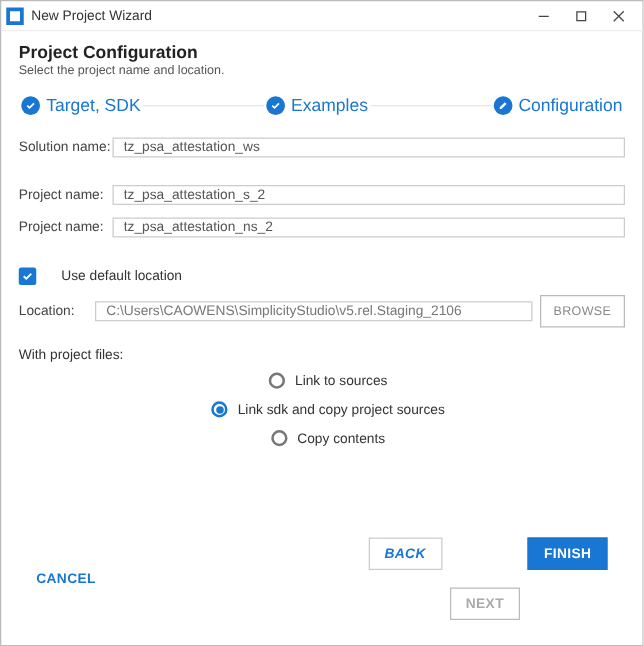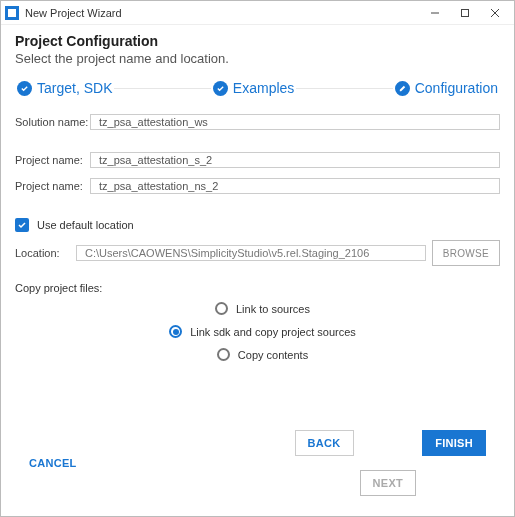--- a/index.html
+++ b/index.html
@@ -8,57 +8,57 @@
   .titlebar { height: 24px; display: flex; align-items: center; padding: 0 4px; border-bottom: 1px solid #eee; }
   .titlebar .app-icon { width: 14px; height: 14px; background: #1976d2; margin-right: 6px; display:flex; align-items:center; justify-content:center; }
   .titlebar .app-icon svg { width:10px; height:10px; }
   .titlebar .title { font-size: 11px; color: #333; flex: 1; }
   .win-controls { display: flex; gap: 0; }
   .win-btn { width: 30px; height: 22px; display: flex; align-items: center; justify-content: center; font-size: 12px; color: #444; background: transparent; border: none; }
   .win-btn svg { width: 10px; height: 10px; }
 
   .content { flex: 1; padding: 8px 14px 10px 14px; display: flex; flex-direction: column; }
   .heading { font-size: 14px; font-weight: 700; color: #222; margin-bottom: 2px; }
-  .subheading { font-size: 13px; color: #555; margin-bottom: 10px; }
+  .subheading { font-size: 10px; color: #555; margin-bottom: 10px; }
 
   .stepper { display: flex; align-items: center; justify-content: space-between; margin: 4px 0 18px 0; position: relative; }
   .step { display: flex; align-items: center; gap: 5px; font-size: 14px; color: #1976d2; background:#fff; z-index: 2; padding: 0 2px;}
   .step-badge { width: 15px; height: 15px; border-radius: 50%; background: #1976d2; display: flex; align-items: center; justify-content: center; }
   .step-badge.active { background: #1976d2; border: 2px solid #1976d2; }
   .step-badge svg { width: 9px; height: 9px; }
   .step-line { position: absolute; top: 50%; left: 0; right: 0; height: 1px; background: #e6e6e6; z-index: 1; }
 
   .form { display: flex; flex-direction: column; gap: 0; }
   .row { display: flex; align-items: center; margin-bottom: 22px; }
   .row.tight { margin-bottom: 10px; }
   .lbl { width: 75px; font-size: 11px; color: #444; }
   .field { flex: 1; height: 16px; border: 1px solid #ccc; padding: 4px 8px; font-size: 11px; color: #555; background: #fff; }
   .field.readonly { color: #777; background: #fff; }
 
-  .chk-row { display: flex; align-items: center; gap: 8px; margin: 2px 0 8px 0; }
+  .chk-row { display: flex; align-items: center; gap: 20px; margin: 2px 0 8px 0; }
   .checkbox { width: 14px; height: 14px; border-radius: 2px; background: #1976d2; display: flex; align-items: center; justify-content: center; }
   .checkbox svg { width: 10px; height: 10px; }
   .chk-label { font-size: 11px; color: #333; }
 
   .loc-row { display: flex; align-items: center; gap: 6px; margin-bottom: 16px; }
   .loc-row .lbl { width: 55px; }
   .browse-btn { height: 26px; padding: 0 10px; border: 1px solid #bbb; background: #fff; font-size: 10px; color: #888; letter-spacing: 0.3px; }
 
   .section-label { font-size: 11px; color: #333; margin-bottom: 8px; }
   .radio-group { display: flex; flex-direction: column; gap: 10px; padding-left: 10px; align-items: center; }
   .radio-item { display: flex; align-items: center; gap: 8px; font-size: 11px; color: #333; }
   .radio { width: 13px; height: 13px; border-radius: 50%; border: 2px solid #777; display: flex; align-items: center; justify-content: center; background:#fff; }
   .radio.selected { border-color: #1976d2; }
   .radio.selected .dot { width: 6px; height: 6px; border-radius: 50%; background: #1976d2; }
 
   .footer { display: flex; align-items: center; padding: 10px 14px; border-top: 0; margin-top: auto; }
   .cancel-link { color: #1976d2; font-size: 11px; font-weight: 600; letter-spacing: 0.3px; background: none; border: none; cursor: pointer; }
   .footer-btns { margin-left: auto; display: flex; gap: 6px; }
   .btn { height: 26px; padding: 0 12px; font-size: 11px; font-weight: 600; border: 1px solid #bbb; background: #fff; color: #555; letter-spacing: 0.3px; display:flex; align-items:center; }
-  .btn.back { color: #1976d2; border-color: #ccc; }
+  .btn.back { color: #1976d2; border-color: #ccc; font-style: italic; }
   .btn.next { color: #aaa; margin-top: 40px; }
   .btn.primary { background: #1976d2; color: #fff; border-color: #1976d2; }
 </style>
 </head>
 <body>
 
 <div class="window">
 
   <div class="titlebar">
     <div class="app-icon">
@@ -141,21 +141,21 @@
         </span>
         <span class="chk-label">Use default location</span>
       </div>
 
       <div class="loc-row">
         <div class="lbl">Location:</div>
         <input class="field readonly" type="text" readonly="" value="C:\Users\CAOWENS\SimplicityStudio\v5.rel.Staging_2106" style="">
         <button class="browse-btn">BROWSE</button>
       </div>
 
-      <div class="section-label">Copy project files:</div>
+      <div class="section-label">With project files:</div>
       <div class="radio-group">
         <div class="radio-item">
           <span class="radio"></span>
           <span>Link to sources</span>
         </div>
         <div class="radio-item">
           <span class="radio selected">
               <span class="dot"></span>
             </span>
           <span>Link sdk and copy project sources</span>

